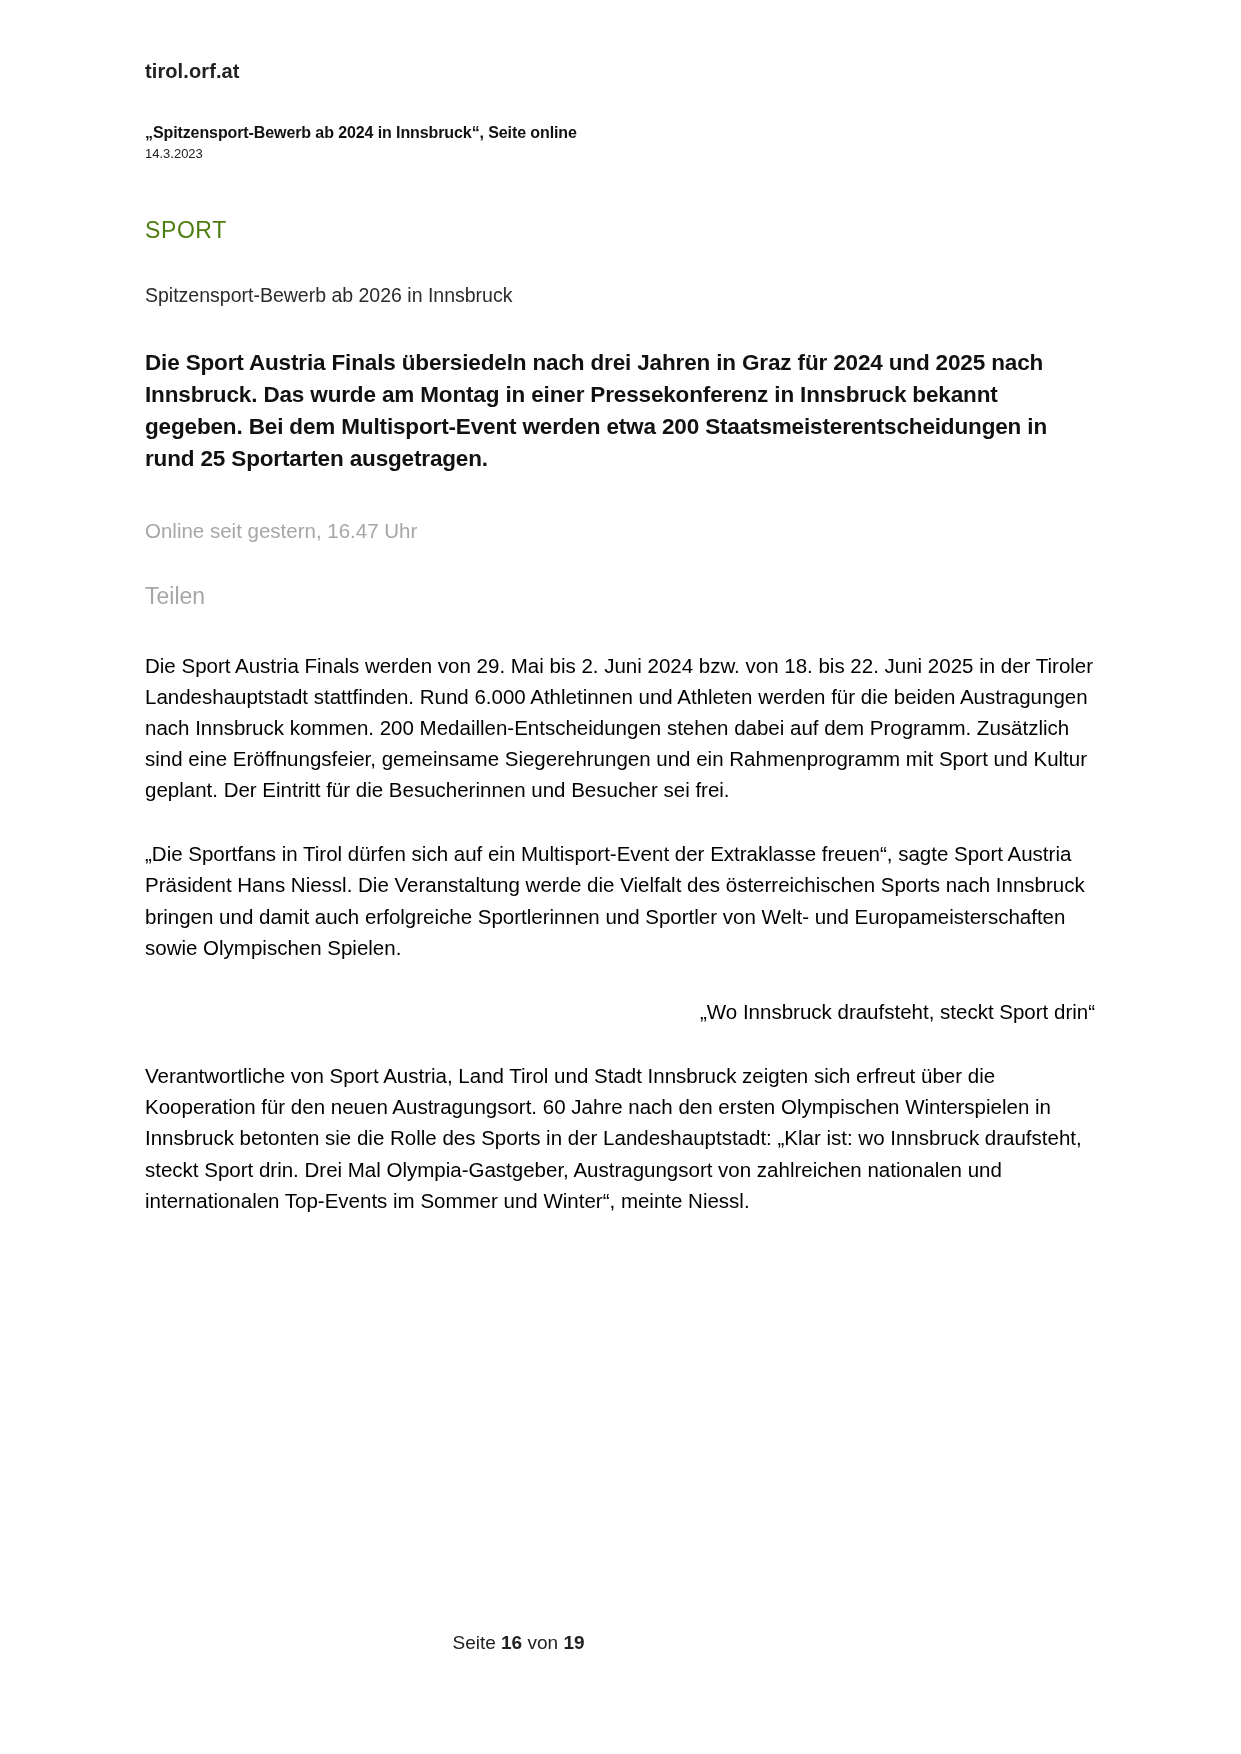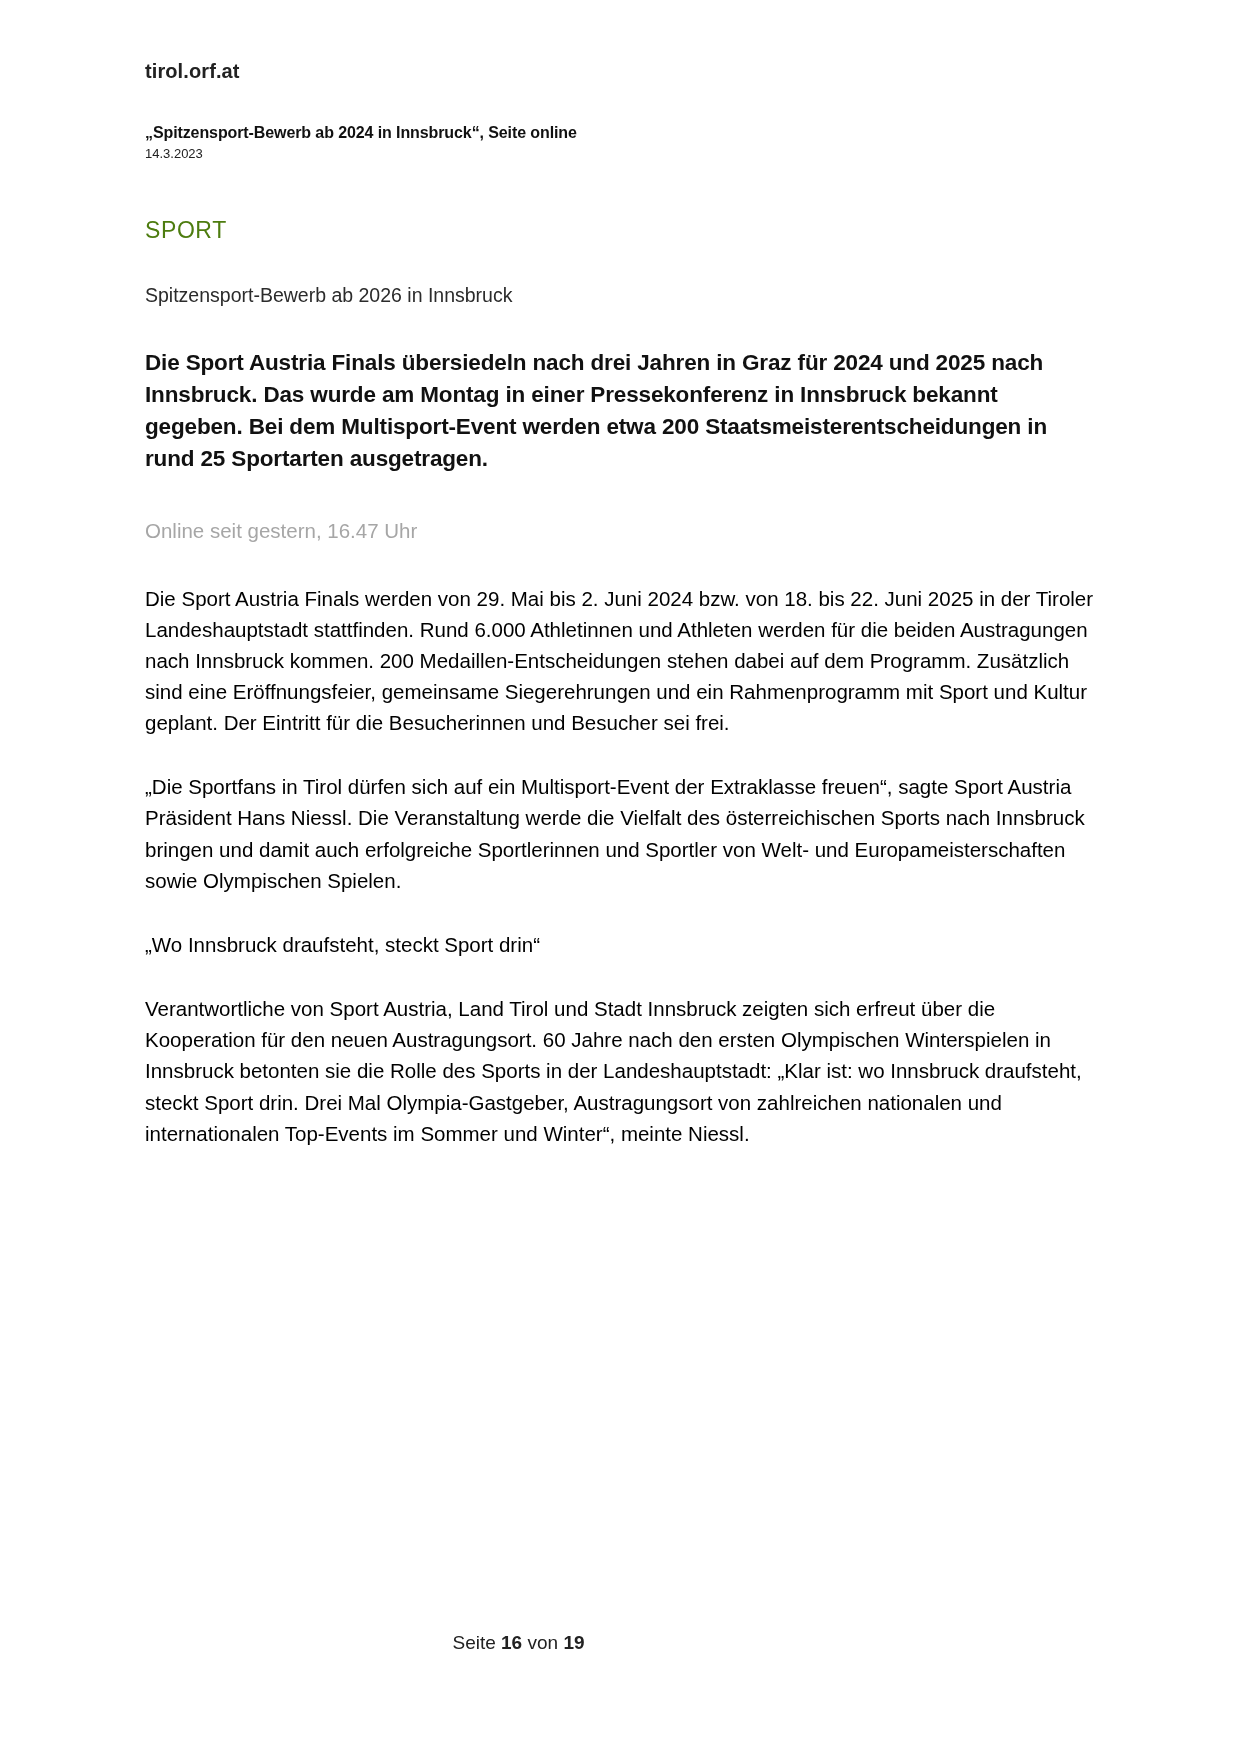--- a/index.html
+++ b/index.html
@@ -94,20 +94,21 @@
   }
 
   .body-para {
     font-size: 20.5px;
     line-height: 1.52;
     color: #000000;
     margin: 0 0 33px 0;
   }
   .body-para.quote-head {
     margin-bottom: 33px;
+    text-align: right;
   }
 
   
   .footer {
     position: absolute;
     left: 0;
     top: 1632px;
     width: 1037px;
     text-align: center;
     font-size: 19px;
@@ -128,20 +129,21 @@
     <div class="doc-date">14.3.2023</div>
 
     <div class="kicker">SPORT</div>
 
     <div class="sub-head">Spitzensport-Bewerb ab 2026 in Innsbruck</div>
 
     <p class="lead">Die Sport Austria Finals übersiedeln nach drei Jahren in Graz für 2024 und 2025 nach Innsbruck. Das wurde am Montag in einer Pressekonferenz in Innsbruck bekannt gegeben. Bei dem Multisport-Event werden etwa 200 Staatsmeisterentscheidungen in rund 25 Sportarten ausgetragen.</p>
 
     <div class="online-since">Online seit gestern, 16.47 Uhr</div>
 
+    <div class="share">Teilen</div>
 
     <p class="body-para">Die Sport Austria Finals werden von 29. Mai bis 2. Juni 2024 bzw. von 18. bis 22. Juni 2025 in der Tiroler Landeshauptstadt stattfinden. Rund 6.000 Athletinnen und Athleten werden für die beiden Austragungen nach Innsbruck kommen. 200 Medaillen-Entscheidungen stehen dabei auf dem Programm. Zusätzlich sind eine Eröffnungsfeier, gemeinsame Siegerehrungen und ein Rahmenprogramm mit Sport und Kultur geplant. Der Eintritt für die Besucherinnen und Besucher sei frei.</p>
     <p class="body-para">„Die Sportfans in Tirol dürfen sich auf ein Multisport-Event der Extraklasse freuen“, sagte Sport Austria Präsident Hans Niessl. Die Veranstaltung werde die Vielfalt des österreichischen Sports nach Innsbruck bringen und damit auch erfolgreiche Sportlerinnen und Sportler von Welt- und Europameisterschaften sowie Olympischen Spielen.</p>
     <p class="body-para quote-head">„Wo Innsbruck draufsteht, steckt Sport drin“</p>
     <p class="body-para">Verantwortliche von Sport Austria, Land Tirol und Stadt Innsbruck zeigten sich erfreut über die Kooperation für den neuen Austragungsort. 60 Jahre nach den ersten Olympischen Winterspielen in Innsbruck betonten sie die Rolle des Sports in der Landeshauptstadt: „Klar ist: wo Innsbruck draufsteht, steckt Sport drin. Drei Mal Olympia-Gastgeber, Austragungsort von zahlreichen nationalen und internationalen Top-Events im Sommer und Winter“, meinte Niessl.</p>
 
   </div>
 
   <div class="footer">
     <span>Seite</span>

